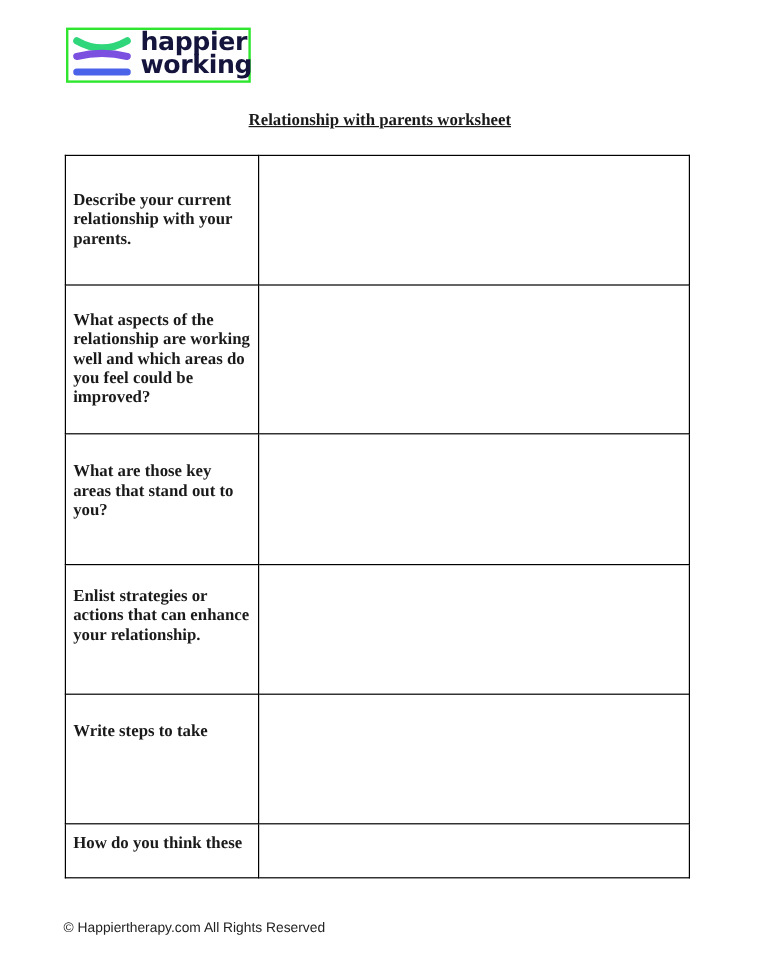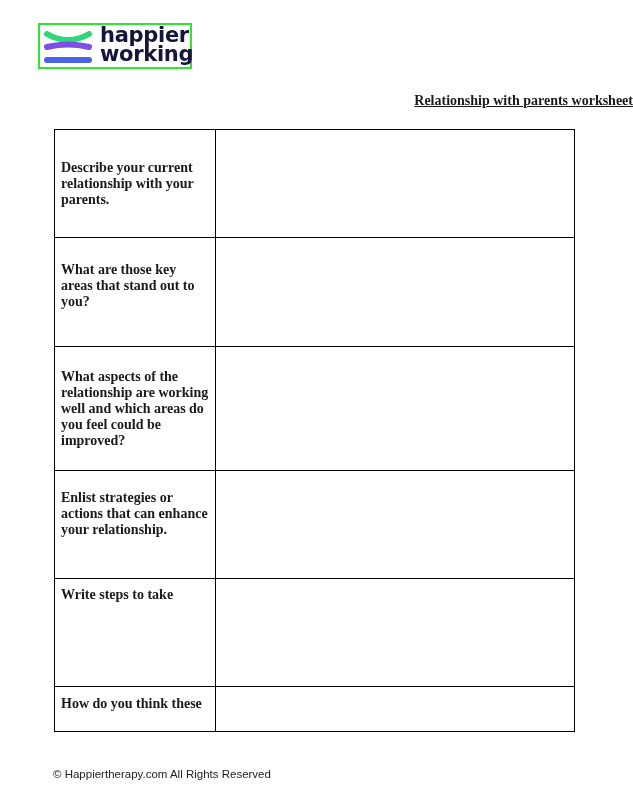--- a/index.html
+++ b/index.html
@@ -1,20 +1,20 @@
 <!DOCTYPE html>
 <html><head>
 <meta charset="utf-8">
 <style>
   html, body { margin:0; padding:0; background:#ffffff; }
   body { width:633px; height:797px; position:relative; overflow:hidden; font-family:"Liberation Serif", serif; color:#1a1a1a; }
-  .logo { position:absolute; left:38px; top:23px; width:154px; height:46px; border:2px solid #2ee62e; box-sizing:border-box; background:#fff; }
+  .logo { position:absolute; left:55px; top:23px; width:154px; height:46px; border:2px solid #2ee62e; box-sizing:border-box; background:#fff; }
   .logo svg { position:absolute; left:2px; top:2px; }
   .logo-text { position:absolute; left:60px; top:1px; font-family:"DejaVu Sans", sans-serif; font-weight:bold; color:#14143c; font-size:21px; line-height:19px; letter-spacing:-0.3px; }
-  .title { position:absolute; left:0; width:633px; top:93px; text-align:right; font-weight:bold; font-size:14px; text-decoration:underline; }
+  .title { position:absolute; left:0; width:633px; top:93px; text-align:center; font-weight:bold; font-size:14px; text-decoration:underline; }
   table.ws { position:absolute; left:54px; top:129px; width:521px; border-collapse:collapse; table-layout:fixed; }
   table.ws td { border:1.3px solid #000; padding:0 6px; font-weight:bold; font-size:14px; line-height:16px; vertical-align:middle;margin-left:20px; }
   td.q { width:148px; }
   td.a { background:#fff; }
   .footer { position:absolute; left:53px; top:768px; font-family:"Liberation Sans", sans-serif; font-size:11.5px; color:#222;text-align:center; }
 </style>
 </head>
 <body>
 
 <div class="logo">
@@ -30,34 +30,34 @@
 </div>
 
 <div class="title">Relationship with parents worksheet</div>
 
 <table class="ws">
   <tbody>
       <tr style="height:108px">
     <td class="q">Describe your current relationship with your parents.</td>
     <td class="a"></td>
   </tr>
+  <tr style="height:124px">
+    <td class="q">What aspects of the relationship are working well and which areas do you feel could be improved?</td>
+    <td class="a"></td>
+  </tr>
   <tr style="height:109px">
     <td class="q" style="vertical-align:top;padding-top:24px">What are those key areas that stand out to you?</td>
-    <td class="a"></td>
-  </tr>
-  <tr style="height:124px">
-    <td class="q">What aspects of the relationship are working well and which areas do you feel could be improved?</td>
     <td class="a"></td>
   </tr>
   <tr style="height:108px">
     <td class="q" style="vertical-align:top;padding-top:19px">Enlist strategies or actions that can enhance your relationship.</td>
     <td class="a"></td>
   </tr>
   <tr style="height:108px">
-    <td class="q" style="vertical-align:top;padding-top:8px">Write steps to take</td>
+    <td class="q" style="vertical-align:top;padding-top:23px">Write steps to take</td>
     <td class="a"></td>
   </tr>
   <tr style="height:45px">
     <td class="q" style="vertical-align:bottom;padding-bottom:19px;white-space:nowrap">How do you think these</td>
     <td class="a"></td>
   </tr>
 </tbody>
   </table>
 
 <div class="footer">© Happiertherapy.com All Rights Reserved</div>

